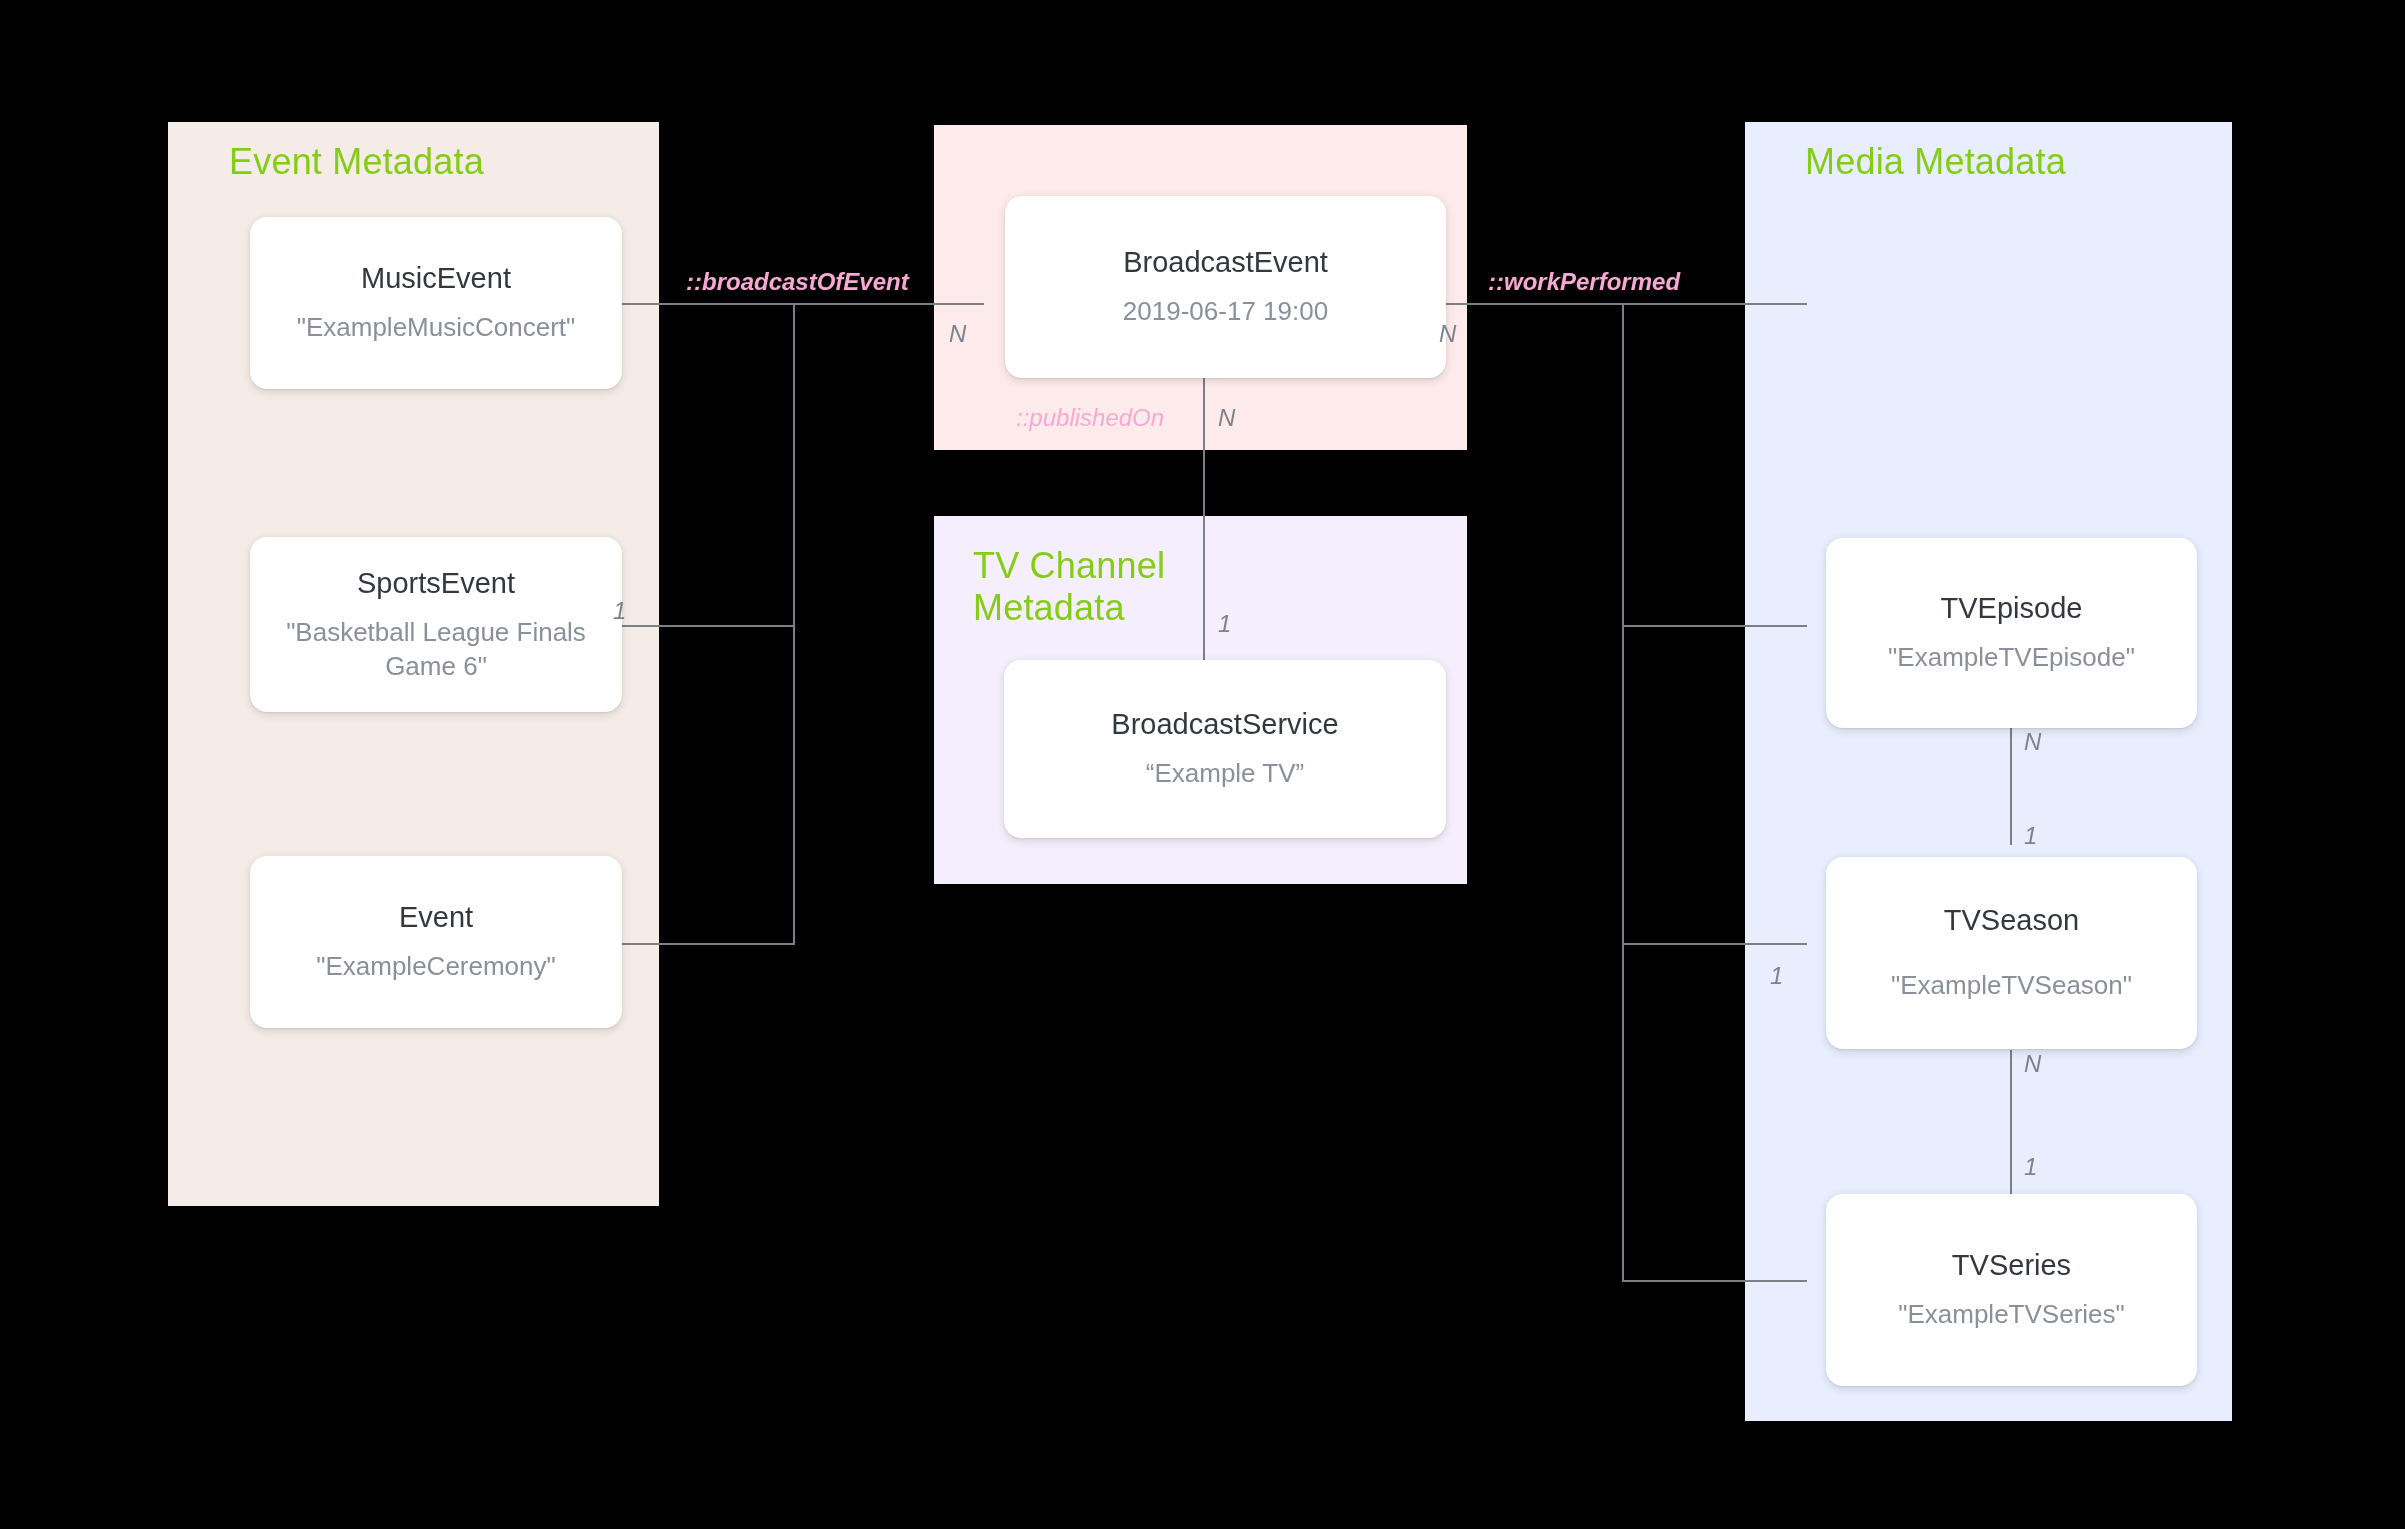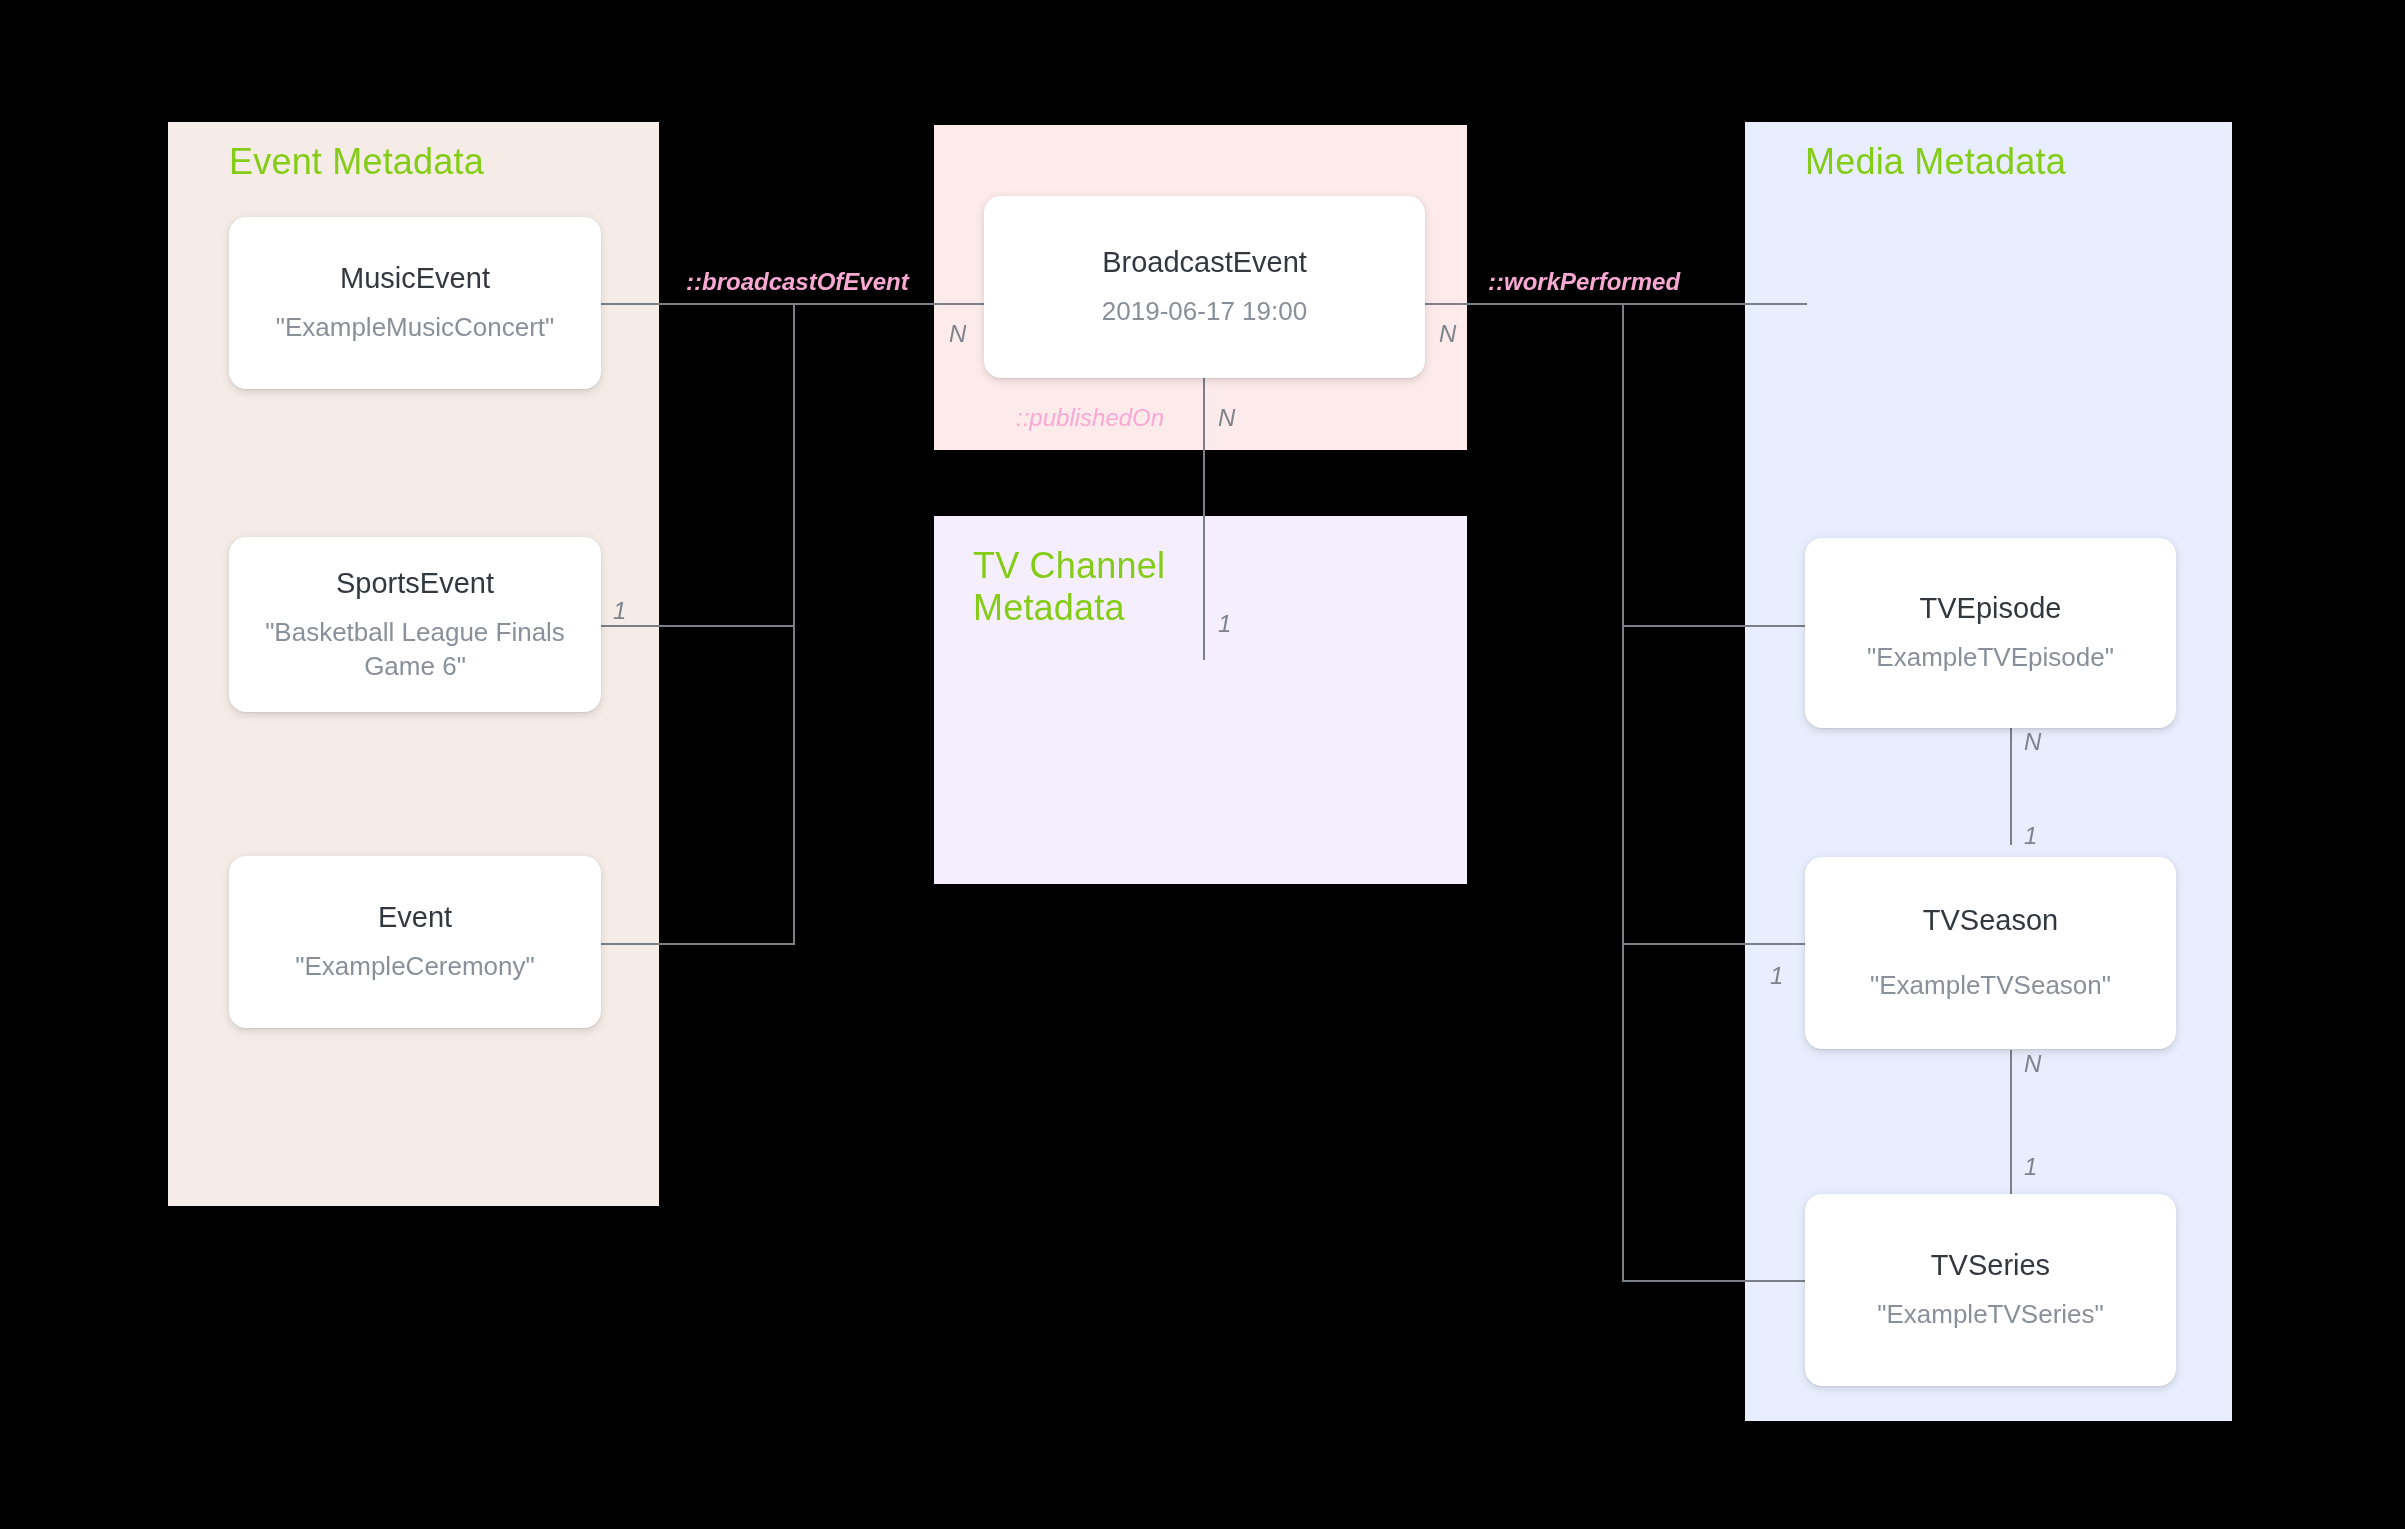--- a/index.html
+++ b/index.html
@@ -36,20 +36,21 @@
     box-sizing: border-box;
     background: #ffffff;
     border-radius: 17px;
     box-shadow: 0 2.9px 8.6px rgba(0,0,0,0.13), 0 1px 1.9px rgba(0,0,0,0.07);
     display: flex;
     flex-direction: column;
     align-items: center;
     justify-content: center;
     padding: 9.6px 15.3px;
     z-index: 5;
+    margin-left: 21px;
   }
   .node-title {
     font-size: 29px;
     color: #33383f;
     text-align: center;
     line-height: 1.2;
     margin-bottom: 15.3px;
   }
   .node-value {
     font-size: 26px;
@@ -170,20 +171,24 @@
   <div class="node" style="left:229px; top:856px; width:372px; height:172px;">
     <div class="node-title">Event</div>
     <div class="node-value">"ExampleCeremony"</div>
   </div>
 
   <div class="node" style="left:984px; top:196px; width:441px; height:182px;">
     <div class="node-title">BroadcastEvent</div>
     <div class="node-value">2019-06-17 19:00</div>
   </div>
 
+  <div class="node" style="left:983px; top:660px; width:442px; height:178px;">
+    <div class="node-title">BroadcastService</div>
+    <div class="node-value">“Example TV”</div>
+  </div>
 
 
   <div class="node" style="left:1805px; top:538px; width:371px; height:190px;">
     <div class="node-title">TVEpisode</div>
     <div class="node-value">"ExampleTVEpisode"</div>
   </div>
 
   <div class="node" style="left:1805px; top:857px; width:371px; height:192px;gap:16px;">
     <div class="node-title">TVSeason</div>
     <div class="node-value">"ExampleTVSeason"</div>

